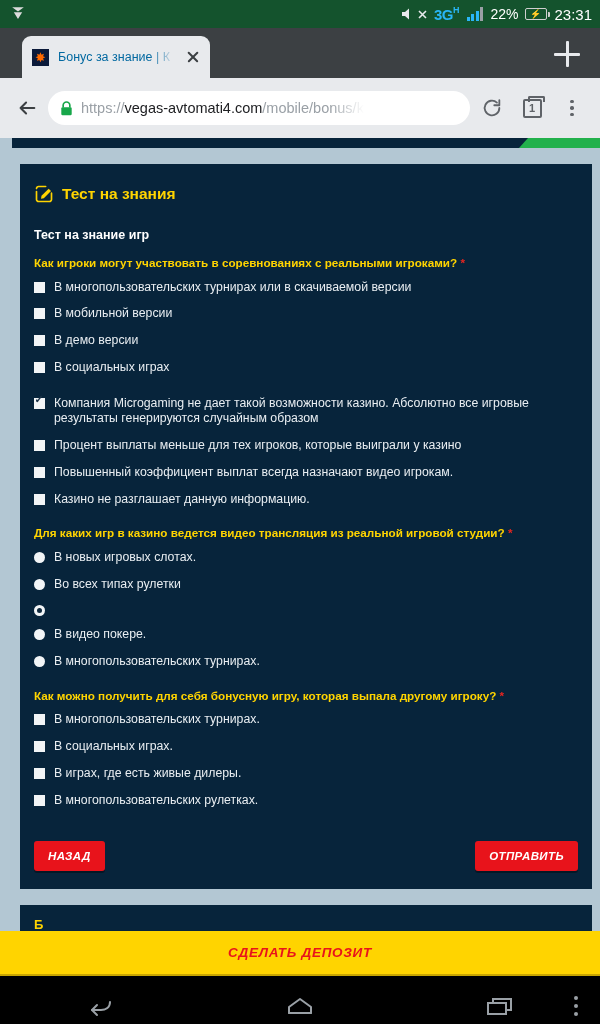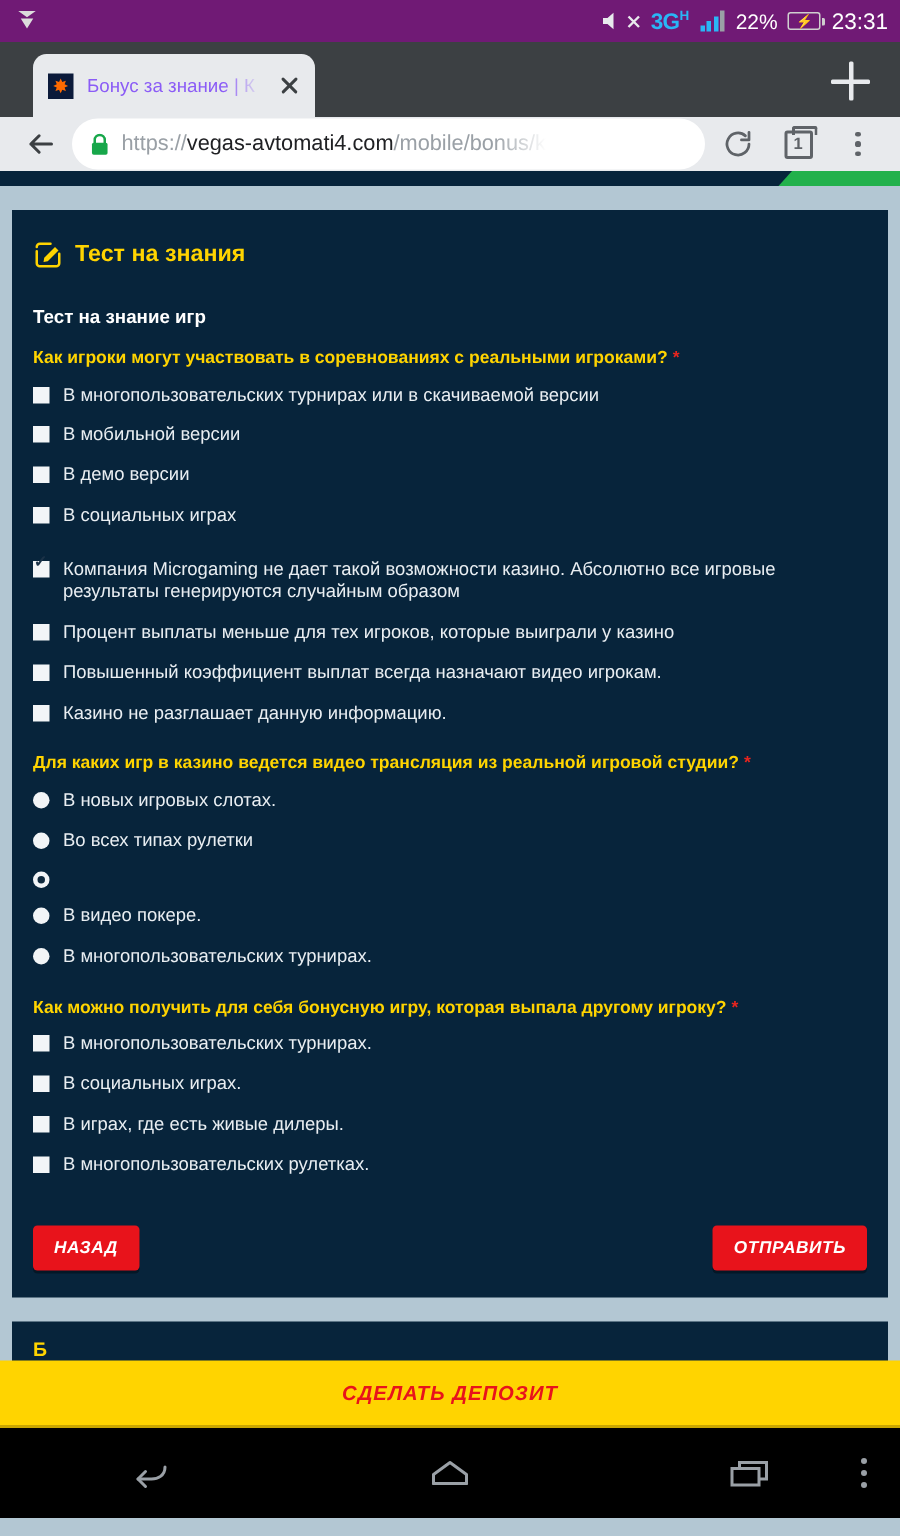--- a/index.html
+++ b/index.html
@@ -5,21 +5,21 @@
   * { box-sizing: border-box; margin: 0; padding: 0; }
   html, body {
     width: 600px; height: 1024px;
     background: #b3c7d3;
     font-family: "Liberation Sans", sans-serif;
     overflow: hidden;
   }
 
   
   .statusbar {
-    height: 28px; background: #701a75; color: #fff;
+    height: 28px; background: #14532d; color: #fff;
     display: flex; align-items: center; padding: 0 8px;
     font-size: 14px;
   }
   .sb-left { display: flex; align-items: center; flex: 1; }
   .sb-logo { width: 20px; height: 20px; display: block; }
   .sb-right { display: flex; align-items: center; gap: 7px; }
   .sb-mute { display: flex; align-items: center; gap: 1px; }
   .sb-net { color: #29b6f6; font-size: 15px; font-weight: 600; letter-spacing: -0.5px; display:flex; align-items:flex-start;}
   .sb-net sup { font-size: 9px; line-height: 1; }
   .bars { display: flex; align-items: flex-end; gap: 1.5px; height: 14px; margin-left: 1px;}
@@ -49,21 +49,21 @@
     margin-left: 22px; width: 188px; height: 42px;
     background: #e8eaed; border-radius: 9px 9px 0 0;
     display: flex; align-items: center; padding: 0 8px 0 10px; gap: 9px;
   }
   .tab-favicon {
     width: 17px; height: 17px; background: #0b1a3a;
     display: flex; align-items: center; justify-content: center;
     flex-shrink: 0; font-size: 13px; color: #ff6a00; line-height: 1;
   }
   .tab-title {
-    font-size: 12.5px; color: #8b5cf6; white-space: nowrap;
+    font-size: 12.5px; color: #0369a1; white-space: nowrap;
     overflow: hidden; flex: 1;
     -webkit-mask-image: linear-gradient(90deg,#000 78%,transparent 100%);
             mask-image: linear-gradient(90deg,#000 78%,transparent 100%);
   }
   .tab-close {
     width: 18px; height: 18px; flex-shrink: 0; position: relative; cursor: pointer;
   }
   .tab-close::before, .tab-close::after {
     content:""; position:absolute; left:2px; top:8px; width:14px; height:1.8px;
     background:#3c4043; border-radius:1px;
@@ -74,21 +74,21 @@
     position: absolute; right: 20px; bottom: 11px;
     width: 26px; height: 26px; cursor: pointer;
   }
   .newtab::before, .newtab::after {
     content:""; position:absolute; background:#e8eaed; border-radius:1px;
   }
   .newtab::before { left:0; top:11.5px; width:26px; height:3px; }
   .newtab::after  { top:0; left:11.5px; height:26px; width:3px; }
 
   .omnibar {
-    height: 36px; background: #e8eaed;
+    height: 60px; background: #e8eaed;
     display: flex; align-items: center; padding: 0 10px; gap: 4px;
   }
   .back-btn {
     width: 34px; height: 34px; border-radius: 50%; flex-shrink: 0;
     display: flex; align-items: center; justify-content: center;
     color: #3c4043; font-size: 20px; cursor: pointer;
   }
   .urlbox {
     flex: 1; height: 34px; background: #fff; border-radius: 18px;
     display: flex; align-items: center; padding: 0 12px; gap: 8px;
@@ -114,21 +114,21 @@
   }
   .tabcount::before {
     content:""; position:absolute; left:3px; top:-5px; width:13px; height:4px;
     border:2px solid #5f6368; border-bottom:none; border-radius:2px 2px 0 0;
   }
   .dots-v { display: flex; flex-direction: column; gap: 3px; }
   .dots-v i { width: 3.5px; height: 3.5px; border-radius: 50%; background: #5f6368; display:block; }
 
   
   .viewport {
-    height: 838px; background: #b3c7d3; overflow: hidden; position: relative;
+    height: 838px; background: #b3c7d3; overflow: hidden; position: relative; padding-left: 12px;
   }
   .topstrip { height: 10px; background: #07243b; position: relative; }
   .topstrip .green {
     position: absolute; right: 0; top: 0; height: 100%; width: 72px; background: #22b14c;
   }
   .topstrip .green::before {
     content:""; position:absolute; left:-9px; top:0; width:0; height:0;
     border-style: solid; border-width: 0 0 10px 9px; border-color: transparent transparent #22b14c transparent;
   }
   .gap { height: 16px; }

